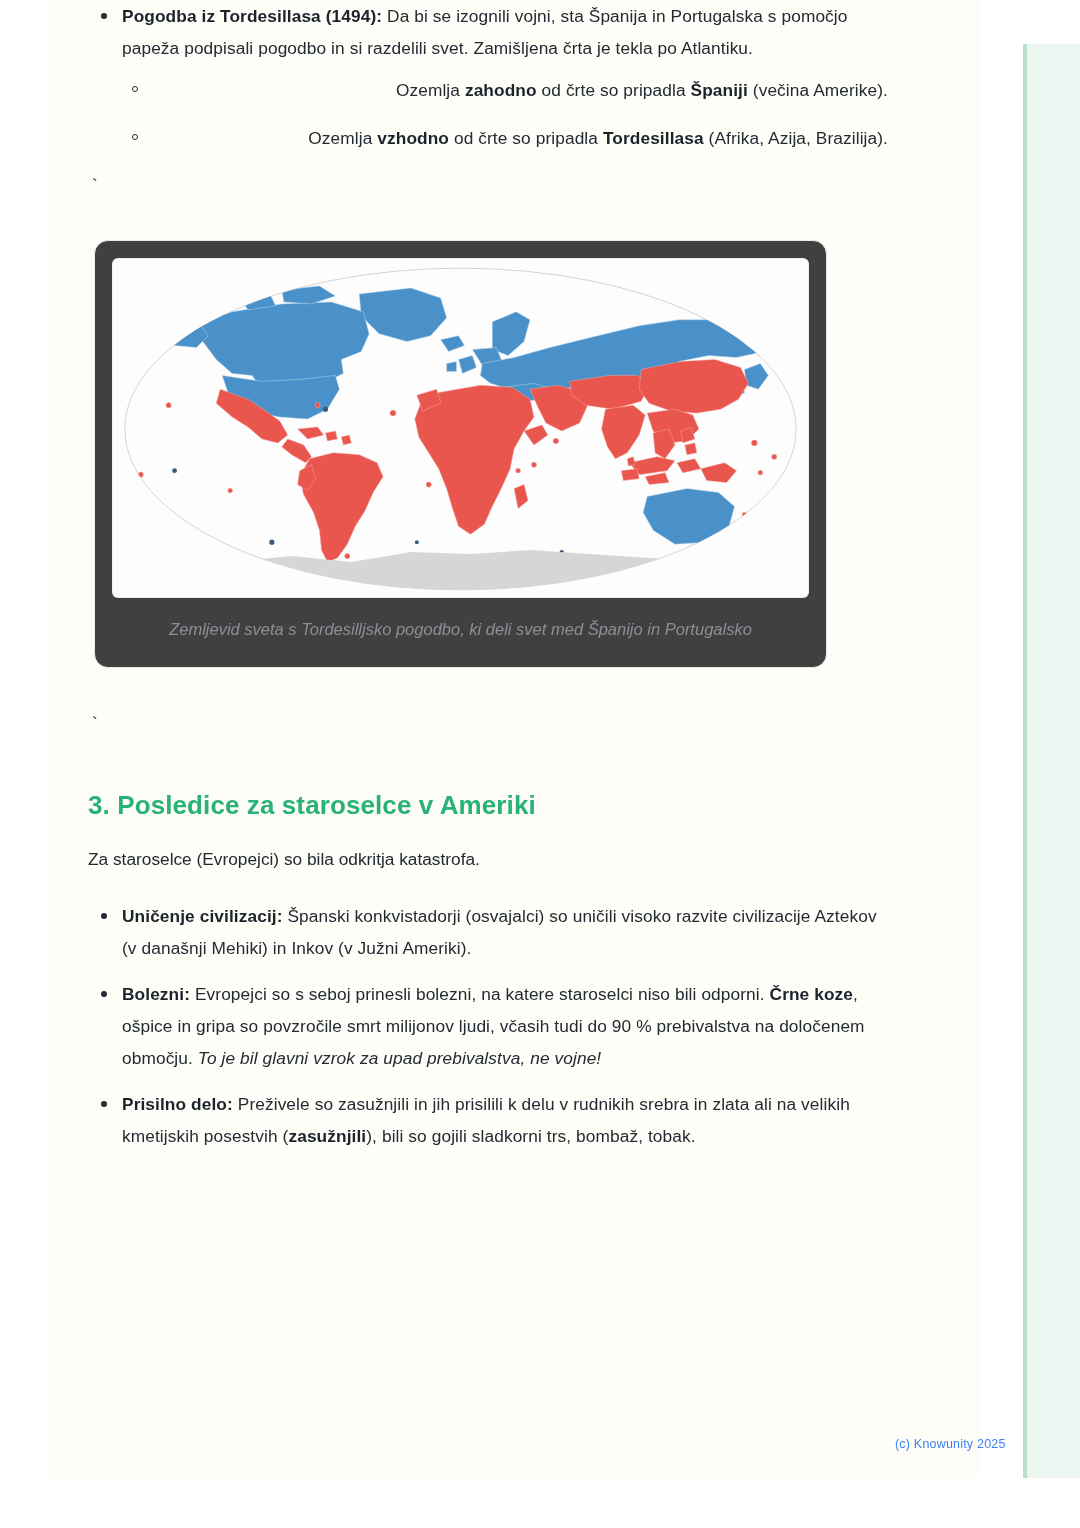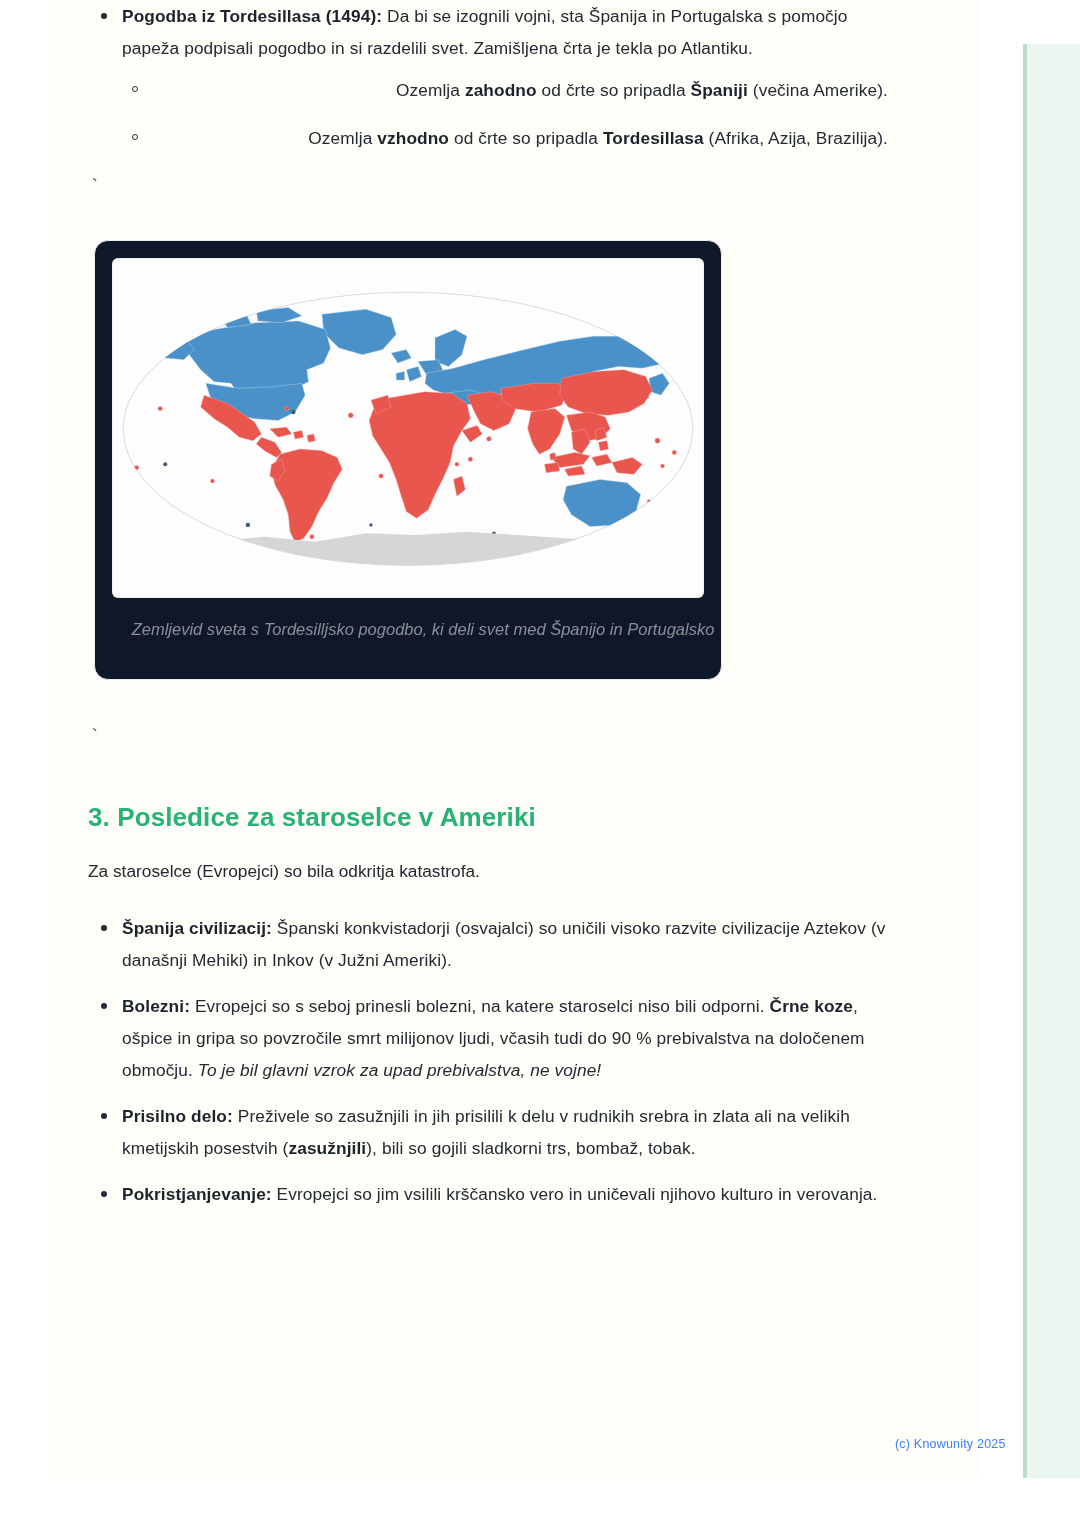--- a/index.html
+++ b/index.html
@@ -112,26 +112,26 @@
   .tick {
     font-size: 17px;
     line-height: 20px;
     color: #2a323b;
     padding-left: 4px;
   }
 
   
   #image-card {
     margin-left: 6px;
-    width: 628px;
+    width: 733px;
     box-sizing: border-box;
     border: 1.5px solid #e4eeea;
     border-radius: 14px;
-    background: #0f172a;
-    padding: 18px 18px 20px 18px;
+    background: #404040;
+    padding: 18px 18px 8px 18px;
   }
   #map-frame {
     width: 100%;
     height: 338px;
     background: #fdfdfd;
     border-radius: 5px;
     box-shadow: 0 0 0 1px #f0f0f0;
     position: relative;
     overflow: hidden;
   }
@@ -339,36 +339,32 @@
 
     <div class="tick" style="margin-top:46px;margin-bottom:54px;">`</div>
 
     <h2 id="section-heading">3. Posledice za staroselce v Ameriki</h2>
     <p id="lead-paragraph">Za staroselce (Evropejci) so bila odkritja katastrofa.</p>
 
     <ul class="lvl1">
 
       <li class="bullet">
         <span class="dot"></span>
-        <b>Španija civilizacij:</b><span> Španski konkvistadorji (osvajalci) so uničili visoko razvite civilizacije Aztekov (v današnji Mehiki) in Inkov (v Južni Ameriki).</span>
+        <b>Uničenje civilizacij:</b><span> Španski konkvistadorji (osvajalci) so uničili visoko razvite civilizacije Aztekov (v današnji Mehiki) in Inkov (v Južni Ameriki).</span>
       </li>
 
       <li class="bullet">
         <span class="dot"></span>
         <b>Bolezni:</b><span> Evropejci so s seboj prinesli bolezni, na katere staroselci niso bili odporni. </span><b>Črne koze</b><span>, ošpice in gripa so povzročile smrt milijonov ljudi, včasih tudi do 90 % prebivalstva na določenem območju. </span><i>To je bil glavni vzrok za upad prebivalstva, ne vojne!</i>
       </li>
 
       <li class="bullet">
         <span class="dot"></span>
         <b>Prisilno delo:</b><span> Preživele so zasužnjili in jih prisilili k delu v rudnikih srebra in zlata ali na velikih kmetijskih posestvih (</span><b>zasužnjili</b><span>), bili so gojili sladkorni trs, bombaž, tobak.</span>
       </li>
 
-      <li class="bullet">
-        <span class="dot"></span>
-        <b>Pokristjanjevanje:</b><span> Evropejci so jim vsilili krščansko vero in uničevali njihovo kulturo in verovanja.</span>
-      </li>
 
     </ul>
 
   </div>
 </div>
 
 <div id="watermark">(c) Knowunity 2025</div>
 
 </body></html>

